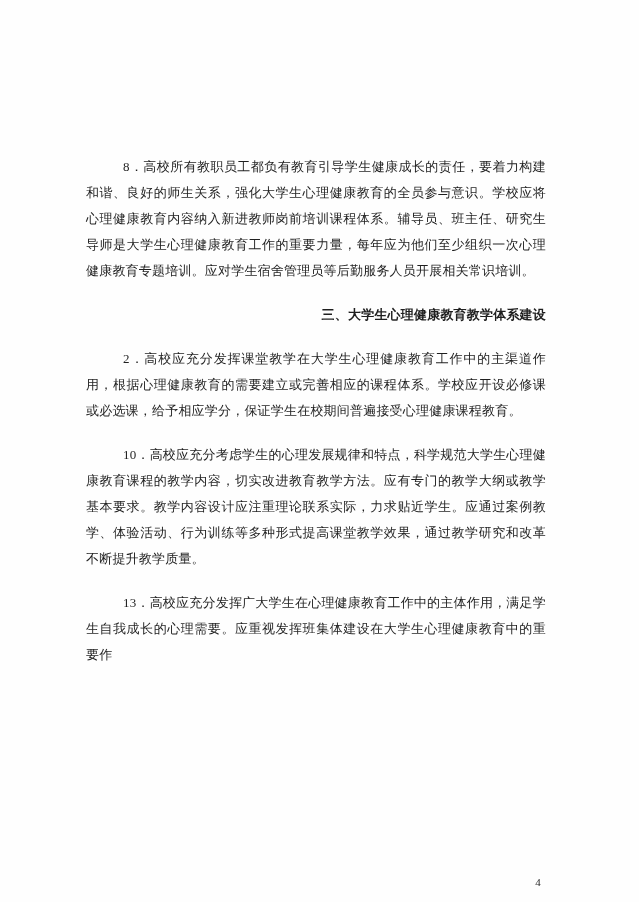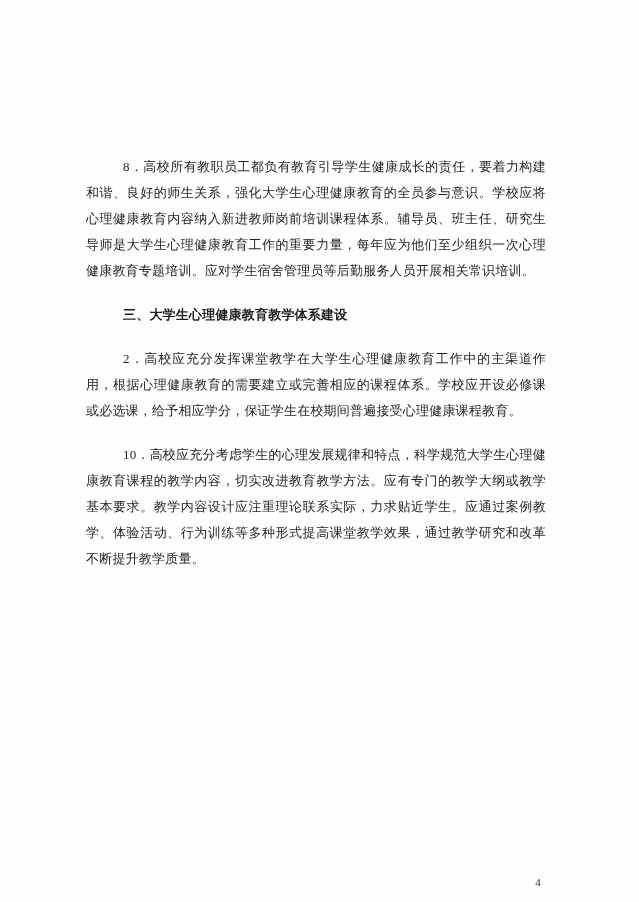--- a/index.html
+++ b/index.html
@@ -30,20 +30,21 @@
   }
   .doc-paragraph {
     text-align: justify;
     text-indent: 37px;
   }
   .doc-heading {
     font-size: 13px;
     font-weight: bold;
     text-indent: 37px;
     line-height: 26px;
+    text-align: right;
   }
   .page-number {
     position: absolute;
     left: 530px;
     top: 875px;
     width: 16px;
     text-align: center;
     font-size: 11px;
     line-height: 14px;
     color: #2a2a2a;
@@ -58,16 +59,17 @@
 
     <h2 class="doc-block doc-heading">三、大学生心理健康教育教学体系建设</h2>
 
     <p class="doc-block doc-paragraph">2．高校应充分发挥课堂教学在大学生心理健康教育工作中的主渠道作用，根据心理健康教育的需要建立或完善相应的课程体系。学校应开设必修课或必选课，给予相应学分，保证学生在校期间普遍接受心理健康课程教育。</p>
 
     <p class="doc-block doc-paragraph">10．高校应充分考虑学生的心理发展规律和特点，科学规范大学生心理健康教育课程的教学内容，切实改进教育教学方法。应有专门的教学大纲或教学基本要求。教学内容设计应注重理论联系实际，力求贴近学生。应通过案例教学、体验活动、行为训练等多种形式提高课堂教学效果，通过教学研究和改革不断提升教学质量。</p>
 
 
 
 
+    <p class="doc-block doc-paragraph">13．高校应充分发挥广大学生在心理健康教育工作中的主体作用，满足学生自我成长的心理需要。应重视发挥班集体建设在大学生心理健康教育中的重要作</p>
   </div>
 
   <div class="page-number">4</div>
 </div>
 
 </body></html>

